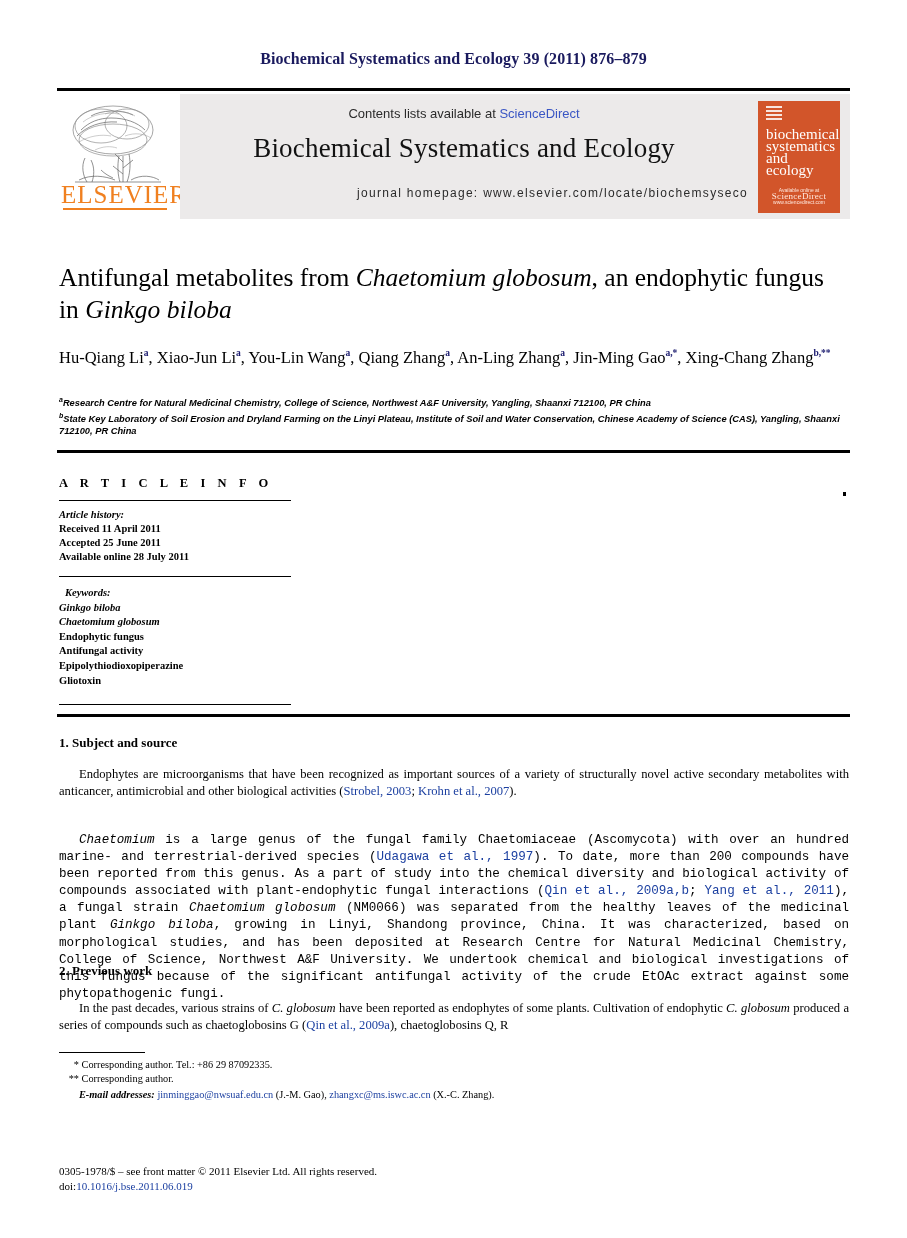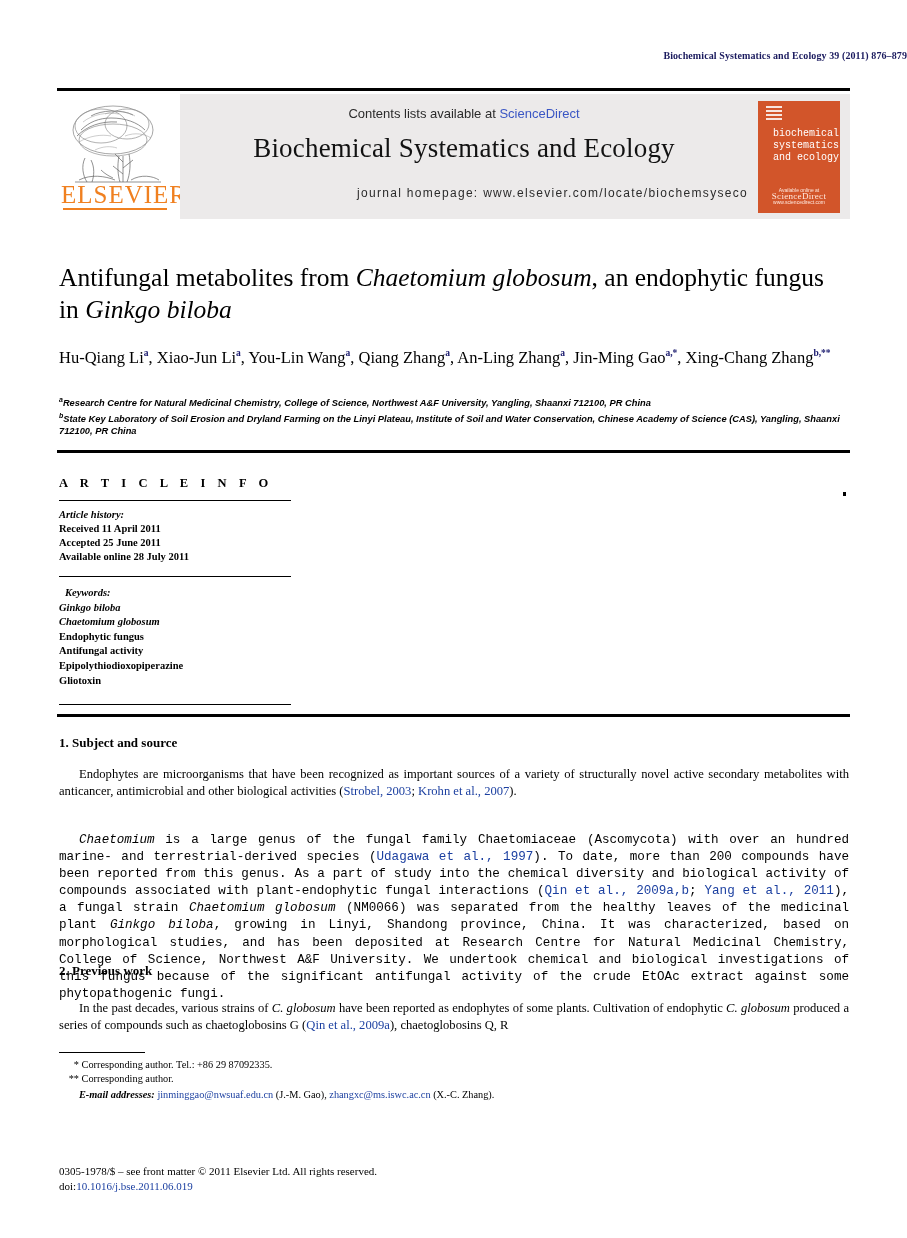--- a/index.html
+++ b/index.html
@@ -20,22 +20,22 @@
     left: 0; top: 0;
     width: 907px;
     height: 1238px;
   }
 
   
   .runhead {
     position: absolute;
     left: 0; top: 50px;
     width: 907px;
-    text-align: right;
-    font-size: 10px;
+    text-align: center;
+    font-size: 16px;
     font-weight: bold;
     color: #1a1a5e;
     letter-spacing: 0.1px;
   }
 
   
   .masthead {
     position: absolute;
     left: 57px; top: 88px;
     width: 793px;
@@ -146,25 +146,24 @@
     left: 8px; top: 5px;
     width: 16px; height: 16px;
     background: repeating-linear-gradient(
         to bottom, #ffffff 0px, #ffffff 2px, #d2552a 2px, #d2552a 4px);
     opacity: .85;
   }
   .cover-text {
     position: absolute;
     left: 8px; top: 27px;
     width: 68px;
-    font-family: Liberation Mono, monospace;
-    font-size: 10px;
+    font-family: Liberation Serif, serif;
+    font-size: 15px;
     line-height: 12px;
     color: #ffffff;
-    margin-left: 7px;
   }
   .cover-foot {
     position: absolute;
     left: 8px; bottom: 8px;
     width: 66px;
     text-align: center;
     font-family: "Liberation Sans", sans-serif;
     font-size: 5px;
     line-height: 6px;
     color: #ffe9df;

